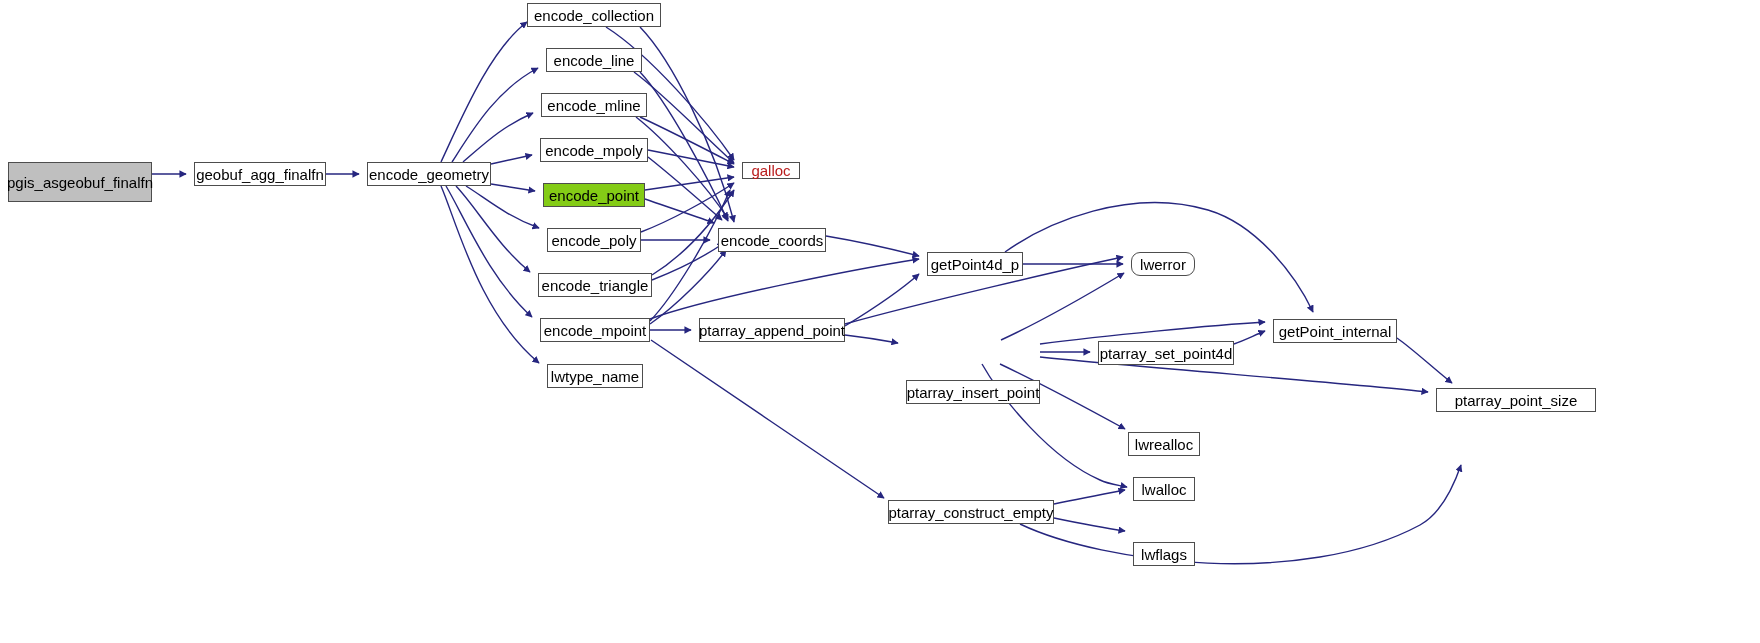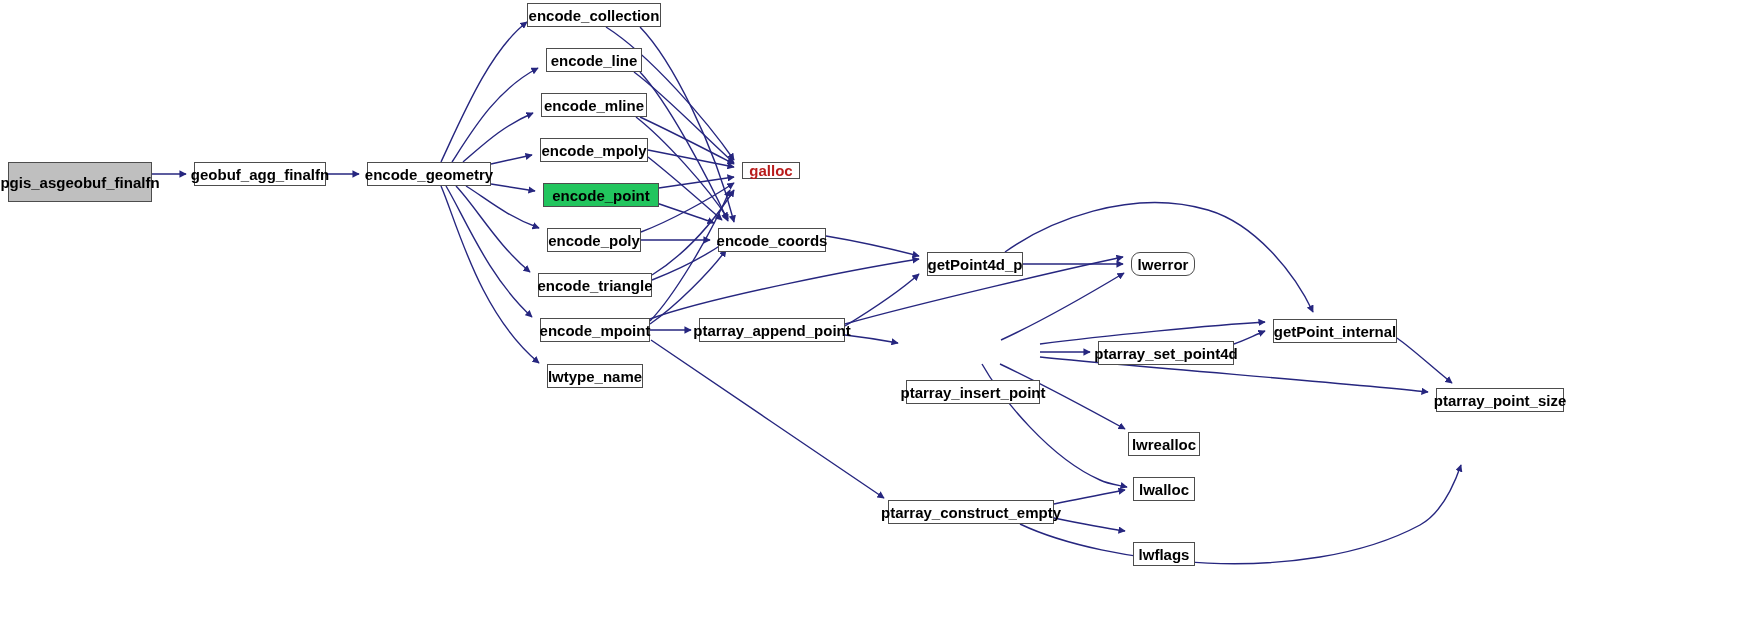--- a/index.html
+++ b/index.html
@@ -1,21 +1,21 @@
 <!DOCTYPE html>
 <html><head>
 <meta charset="utf-8">
 <style>
   html,body{margin:0;padding:0;background:#ffffff;}
   body{font-family:"Liberation Sans", sans-serif;}
   #canvas{position:relative;width:1760px;height:643px;background:#ffffff;overflow:hidden;}
   svg#edges{position:absolute;left:0;top:0;width:1760px;height:643px;}
   .node{position:absolute;box-sizing:border-box;border:1px solid #4d4d4d;background:#ffffff;
         display:flex;align-items:center;justify-content:center;
-        font-size:15px;color:#000000;white-space:nowrap;letter-spacing:0px;font-weight:bold;}
+        font-size:15px;color:#000000;white-space:nowrap;letter-spacing:0px;}
   .node.root{background:#bfbfbf;border-color:#4d4d4d;}
   .node span{pointer-events:none;}
 </style>
 </head>
 <body style="background: rgb(255, 255, 255);">
 
 <div id="canvas" style="background: rgb(255, 255, 255);">
   <svg id="edges" xmlns="http://www.w3.org/2000/svg">
     <defs>
       <marker id="arrow" viewBox="0 0 10 10" refX="9" refY="5" markerWidth="5.2" markerHeight="5.2" orient="auto-start-reverse" markerUnits="strokeWidth">
@@ -87,21 +87,21 @@
       </div>
       <div class="node" style="left: 546px; top: 48px; width: 96px; height: 24px; background: rgb(255, 255, 255); border-color: rgb(77, 77, 77); color: rgb(0, 0, 0);">
         <span>encode_line</span>
       </div>
       <div class="node" style="left: 541px; top: 93px; width: 106px; height: 24px; background: rgb(255, 255, 255); border-color: rgb(77, 77, 77); color: rgb(0, 0, 0);">
         <span>encode_mline</span>
       </div>
       <div class="node" style="left: 540px; top: 138px; width: 108px; height: 24px; background: rgb(255, 255, 255); border-color: rgb(77, 77, 77); color: rgb(0, 0, 0);">
         <span>encode_mpoly</span>
       </div>
-      <div class="node" style="left: 543px; top: 183px; width: 116px; height: 24px; background: #22c55e; border-color: rgb(77, 77, 77); color: rgb(0, 0, 0);">
+      <div class="node" style="left: 543px; top: 183px; width: 102px; height: 24px; background: #84cc16; border-color: rgb(77, 77, 77); color: rgb(0, 0, 0);">
         <span>encode_point</span>
       </div>
       <div class="node" style="left: 547px; top: 228px; width: 94px; height: 24px; background: rgb(255, 255, 255); border-color: rgb(77, 77, 77); color: rgb(0, 0, 0);">
         <span>encode_poly</span>
       </div>
       <div class="node" style="left: 538px; top: 273px; width: 114px; height: 24px; background: rgb(255, 255, 255); border-color: rgb(77, 77, 77); color: rgb(0, 0, 0);">
         <span>encode_triangle</span>
       </div>
       <div class="node" style="left: 540px; top: 318px; width: 110px; height: 24px; background: rgb(255, 255, 255); border-color: rgb(77, 77, 77); color: rgb(0, 0, 0);">
         <span>encode_mpoint</span>
@@ -138,17 +138,17 @@
       </div>
       <div class="node" style="left: 1133px; top: 477px; width: 62px; height: 24px; background: rgb(255, 255, 255); border-color: rgb(77, 77, 77); color: rgb(0, 0, 0);">
         <span>lwalloc</span>
       </div>
       <div class="node" style="left: 1133px; top: 522px; width: 62px; height: 24px; background: rgb(255, 255, 255); border-color: rgb(77, 77, 77); color: rgb(0, 0, 0); margin-top: 20px;">
         <span>lwflags</span>
       </div>
       <div class="node" style="left: 1273px; top: 319px; width: 124px; height: 24px; background: rgb(255, 255, 255); border-color: rgb(77, 77, 77); color: rgb(0, 0, 0);">
         <span>getPoint_internal</span>
       </div>
-      <div class="node" style="left: 1436px; top: 388px; width: 128px; height: 24px; background: rgb(255, 255, 255); border-color: rgb(77, 77, 77); color: rgb(0, 0, 0);">
+      <div class="node" style="left: 1436px; top: 388px; width: 160px; height: 24px; background: rgb(255, 255, 255); border-color: rgb(77, 77, 77); color: rgb(0, 0, 0);">
         <span>ptarray_point_size</span>
       </div>
     </div>
 </div>
 
 </body></html>

